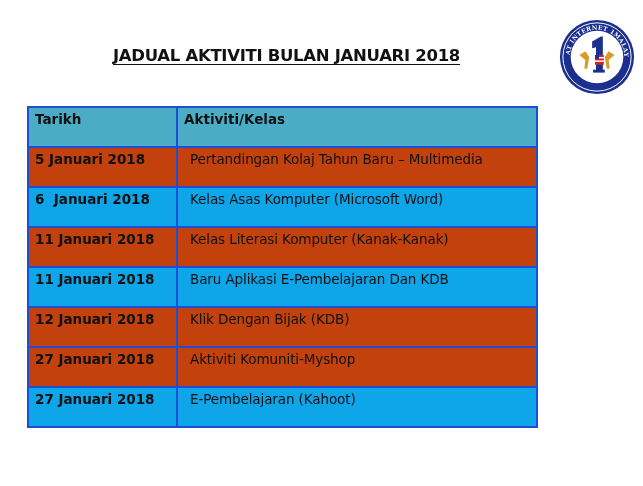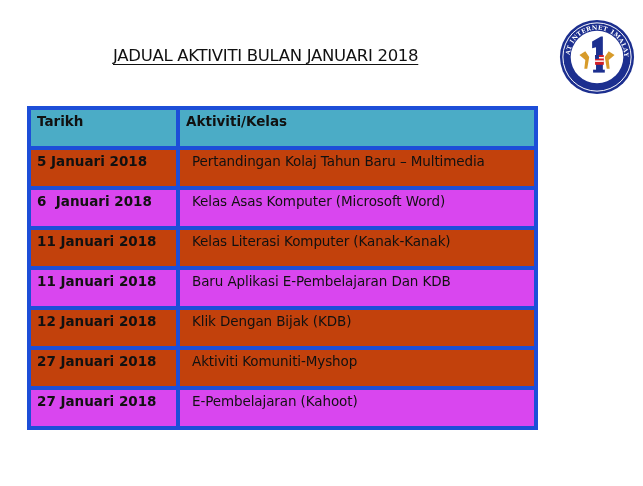--- a/index.html
+++ b/index.html
@@ -4,42 +4,42 @@
   <style>
     html, body { margin: 0; padding: 0; }
     body {
       width: 643px; height: 486px; background: #ffffff;
       position: relative; overflow: hidden;
       font-family: "DejaVu Sans", sans-serif;
       color: #111;
     }
     .title {
       position: absolute; left: 113px; top: 46px;
-      font-size: 16.5px; font-weight: normal;
+      font-size: 16.5px; font-weight: bold;
       text-decoration: underline; text-underline-offset: 3px;
       letter-spacing: -0.3px; white-space: nowrap;
     }
     .logo { position: absolute; left: 558px; top: 18px; width: 78px; height: 78px; }
     table.sched {
       position: absolute; left: 27px; top: 106px;
       width: 511px; border-collapse: collapse;
       font-size: 13.5px;
     }
     table.sched td, table.sched th {
-      border: 4px solid #1d4ed8;
+      border: 2px solid #1d4ed8;
       height: 40px; padding: 0 6px;
       text-align: left; vertical-align: top;
       padding-top: 3px; box-sizing: border-box;
       white-space: nowrap;
       margin-top: 32px;
     }
     table.sched th { background: #4bacc6; font-weight: bold; font-size: 13.5px; }
     table.sched td.date { font-weight: bold; width: 149px; }
     table.sched tr.alt td { background: #c2410c; }
-    table.sched tr.plain td { background: #d946ef; }
+    table.sched tr.plain td { background: #0ea5e9; }
     table.sched td.act { font-weight: normal; letter-spacing: -0.1px; padding-left: 12px; }
   </style>
 </head>
 <body>
 
 <div class="title">JADUAL AKTIVITI BULAN JANUARI 2018</div>
 
 <div class="logo">
   <svg viewBox="0 0 80 80" width="78" height="78">
     <circle cx="40" cy="40" r="38" fill="#1c2f8f"></circle>

